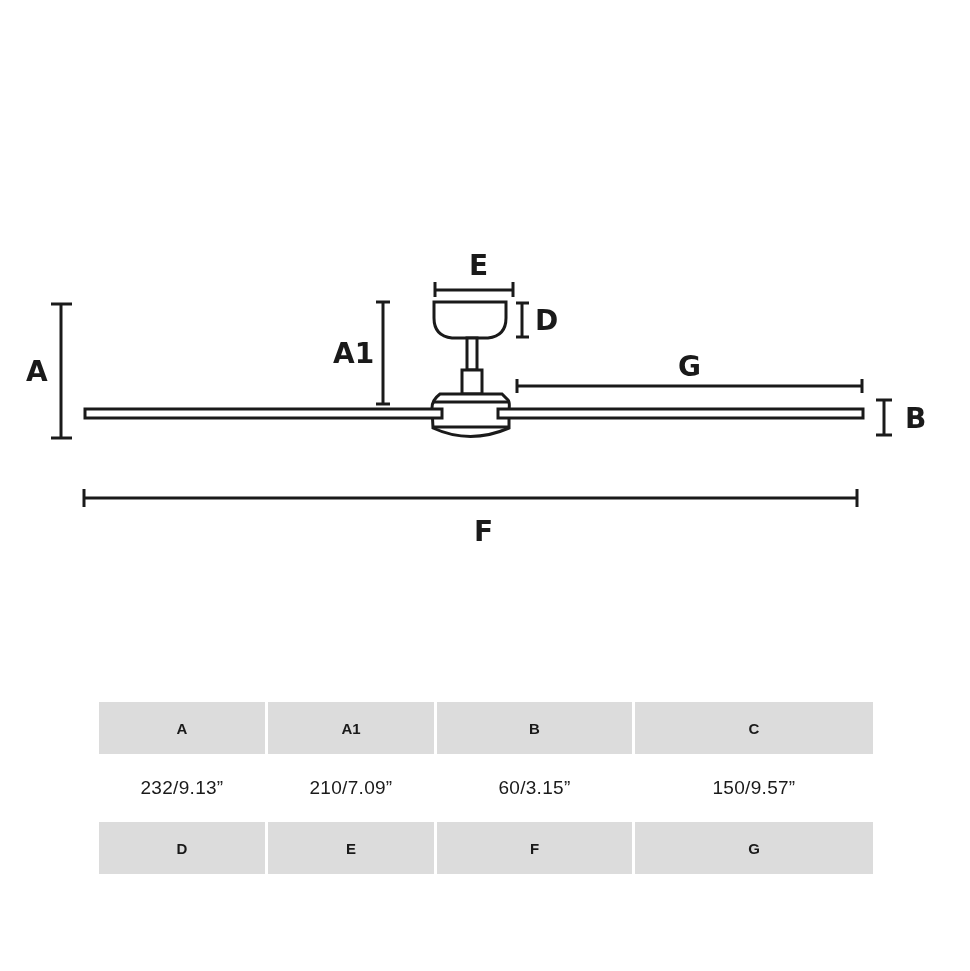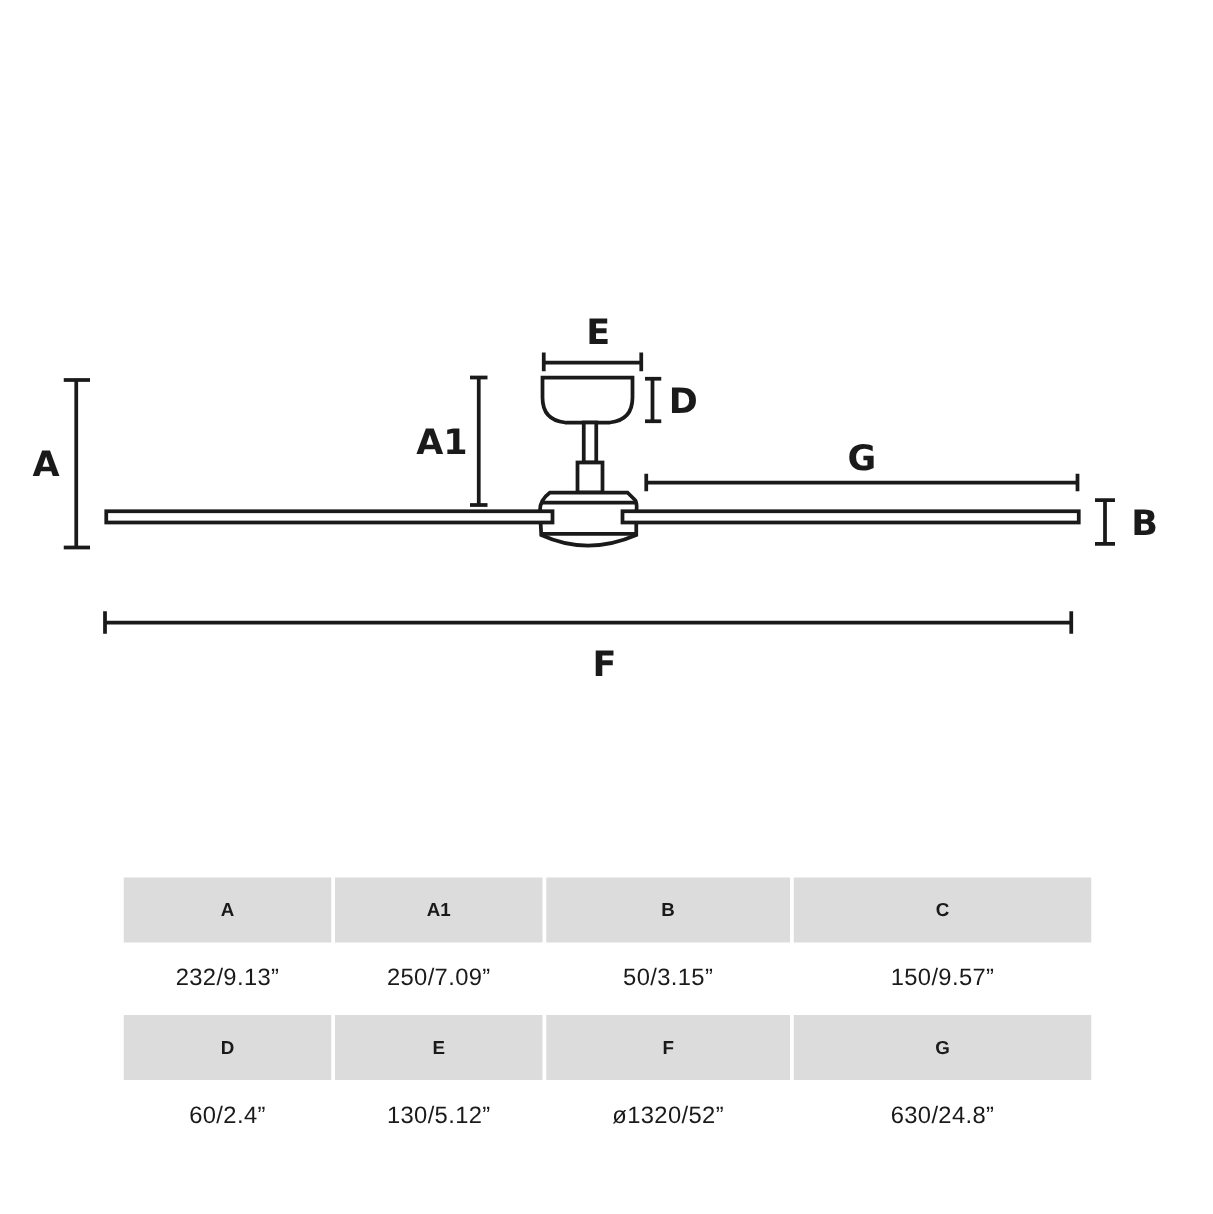--- a/index.html
+++ b/index.html
@@ -3,21 +3,21 @@
 <meta charset="utf-8">
 <style>
   html, body { margin: 0; padding: 0; background: #ffffff; }
   body { width: 970px; height: 971px; position: relative; overflow: hidden;
          font-family: "Liberation Sans", sans-serif; color: #1a1a1a; }
   #diagram { position: absolute; left: 0; top: 0; }
   .dim-label { font-family: "DejaVu Sans", sans-serif; font-weight: bold; font-size: 28px; fill: #1a1a1a; }
   .spec-table { position: absolute; left: 96px; top: 702px; border-collapse: separate; border-spacing: 3px 0; }
   .spec-table td { text-align: center; padding: 0; }
   .hdr td { background: #dcdcdc; height: 52px; font-weight: bold; font-size: 15px; font-family: "Liberation Sans", sans-serif; }
-  .val td { height: 58px; font-size: 19px; font-family: "Liberation Sans", sans-serif; letter-spacing: 0.3px; }
+  .val td { height: 68px; font-size: 19px; font-family: "Liberation Sans", sans-serif; letter-spacing: 0.3px; }
   .c0 { width: 166px; } .c1 { width: 166px; } .c2 { width: 195px; } .c3 { width: 238px; }
 </style>
 </head>
 <body>
 
 <svg id="diagram" width="970" height="600" viewBox="0 0 970 600">
   <g stroke="#1a1a1a" stroke-width="3" fill="none" stroke-linecap="butt">
 
     <g>
       <line x1="61" y1="304" x2="61" y2="438"></line>
@@ -91,30 +91,24 @@
 <table class="spec-table">
   <tbody>
       <tr class="hdr">
     <td class="c0">A</td>
     <td class="c1">A1</td>
     <td class="c2">B</td>
     <td class="c3">C</td>
   </tr>
   <tr class="val">
     <td>232/9.13”</td>
-    <td>250/7.09”</td>
-    <td>50/3.15”</td>
+    <td>210/7.09”</td>
+    <td>60/3.15”</td>
     <td>150/9.57”</td>
   </tr>
   <tr class="hdr">
     <td>D</td>
     <td>E</td>
     <td>F</td>
     <td>G</td>
   </tr>
-  <tr class="val">
-    <td>60/2.4”</td>
-    <td>130/5.12”</td>
-    <td>ø1320/52”</td>
-    <td>630/24.8”</td>
-  </tr>
 </tbody>
   </table>
 
 </body></html>

